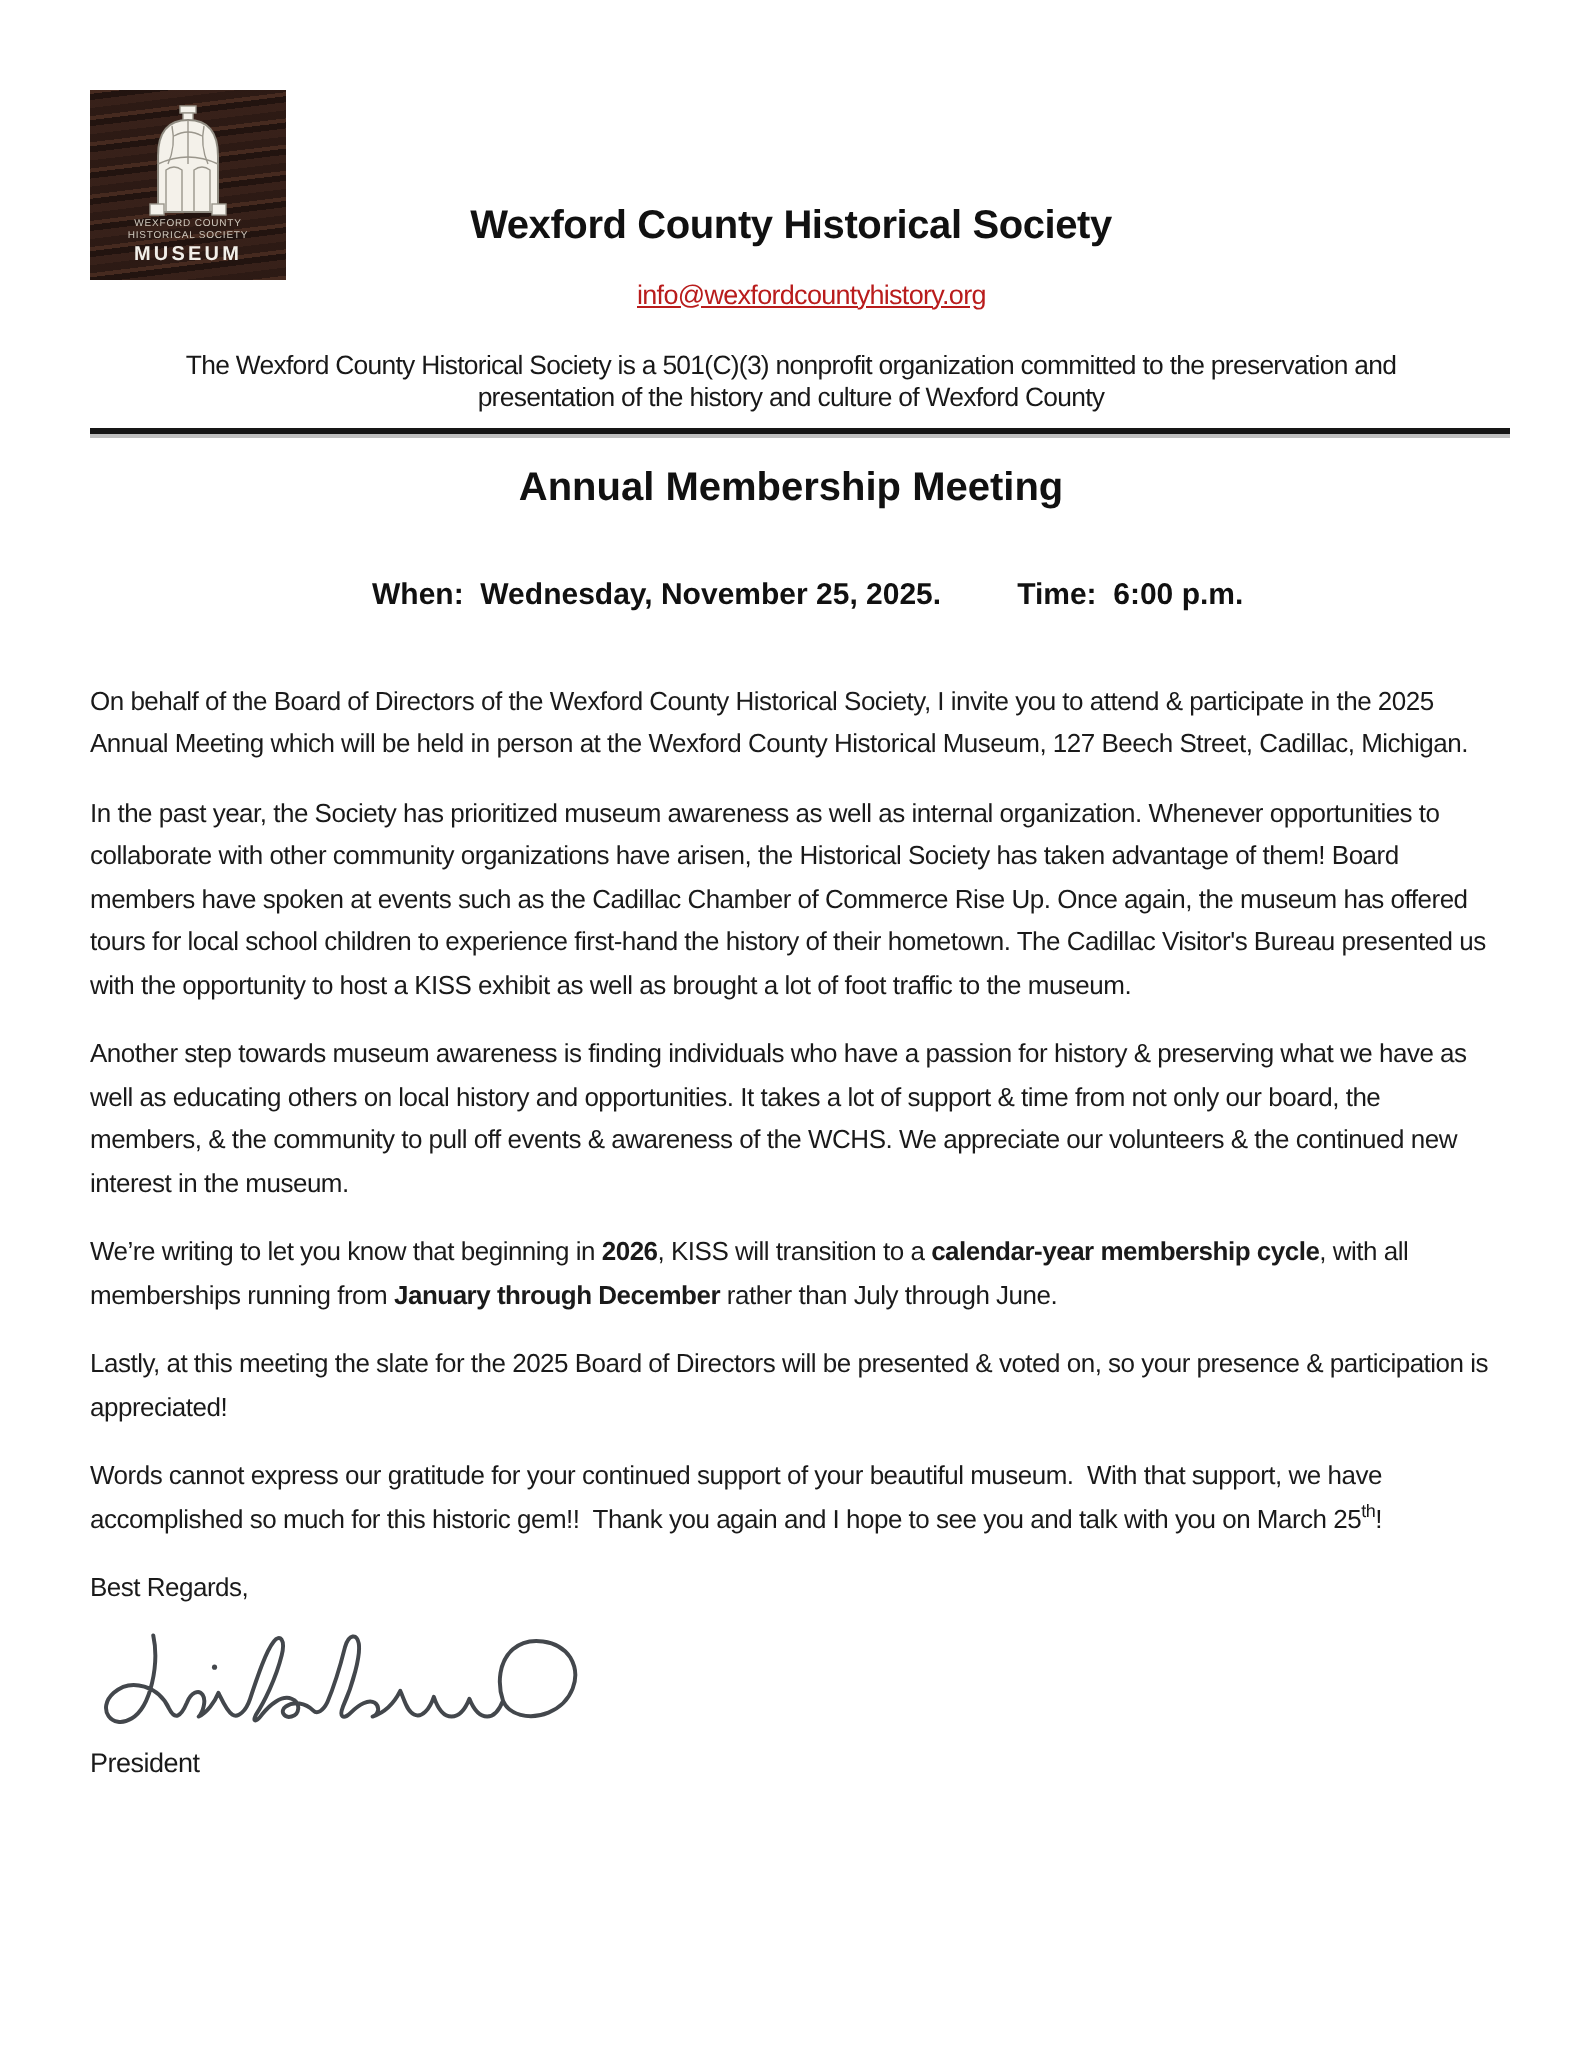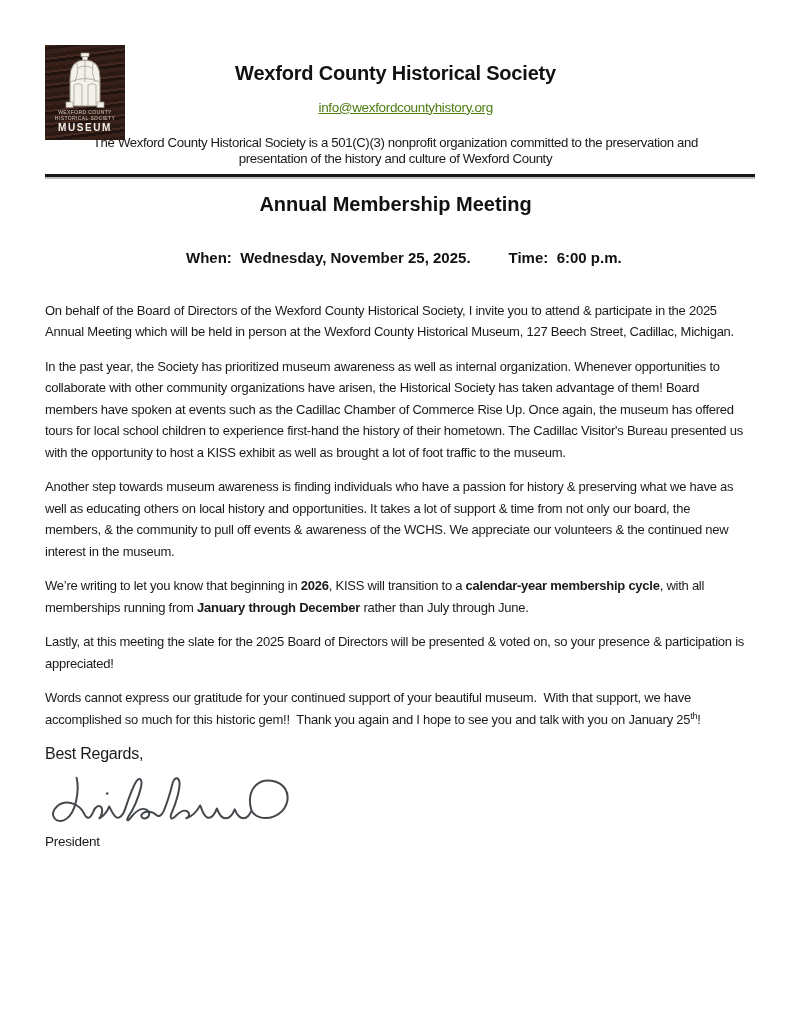--- a/index.html
+++ b/index.html
@@ -2,53 +2,53 @@
 <html><head>
 <meta charset="utf-8">
 <style>
   html,body{margin:0;padding:0;background:#ffffff;}
   .page{
     position:relative;width:791px;height:1024px;background:#ffffff;
     font-family:"Liberation Sans",sans-serif;color:#1a1a1a;overflow:hidden;
   }
   
   .logo{
-    position:absolute;left:45px;top:45px;width:80px;height:95px;
+    position:absolute;left:45px;top:45px;width:98px;height:95px;
     background-color:#2f1c16;
     background-image:repeating-linear-gradient(173deg,
       rgba(106,64,46,0.38) 0 2px,
       rgba(18,9,7,0.45) 2px 5px,
       rgba(74,43,33,0.30) 5px 9px,
       rgba(40,22,17,0.35) 9px 13px);
     display:flex;flex-direction:column;align-items:center;justify-content:flex-start;
   }
   .logo-art{margin-top:7px;}
   .logo-text{text-align:center;line-height:1;margin-top:1px;}
   .logo-small{font-size:5px;letter-spacing:0.4px;color:#cfc8bd;margin-top:1px;}
   .logo-museum{font-size:10px;font-weight:bold;letter-spacing:1.6px;color:#f2efe9;margin-top:2px;}
   
-  .header{padding-top:62px;text-align:center;}
+  .header{padding-top:102px;text-align:center;}
   .org-name{margin:0;font-size:20px;font-weight:bold;letter-spacing:-0.2px;line-height:22px;color:#111;}
   .hline{font-size:13.5px;letter-spacing:-0.35px;line-height:15.5px;white-space:pre-wrap;color:#181818;}
   .addr{margin-top:5px;}
-  .email-link{color:#4d7c0f;text-decoration:underline;cursor:pointer;}
+  .email-link{color:#b91c1c;text-decoration:underline;cursor:pointer;}
   .tagline{font-size:13.2px;line-height:16px;white-space:nowrap;}
   .tagline-wrap{margin-top:4px;}
   .rule{height:3px;background:#161616;margin:7px 36px 0 45px;box-shadow:0 2px 0 rgba(130,130,130,0.5);}
   
   .m-title{margin-top:16px;text-align:center;font-weight:bold;font-size:20px;color:#111;}
   .m-when{margin-top:16px;text-align:center;font-weight:bold;font-size:15px;white-space:pre;color:#111;}
   .time-gap{margin-left:38px;}
   
   .content{padding:0 43px 0 45px;}
   .body-block{margin-top:17px;}
   .para{margin:0 0 13px;font-size:13px;letter-spacing:-0.25px;line-height:21.5px;white-space:pre-wrap;}
   .para b{font-weight:bold;}
   .para sup{font-size:9px;line-height:0;vertical-align:super;}
-  .closing{margin:0;font-size:16px;letter-spacing:-0.25px;line-height:21.5px;}
+  .closing{margin:0;font-size:13px;letter-spacing:-0.25px;line-height:21.5px;}
   .signature{display:block;margin:7px 0 5px 2px;}
   .signer{margin-top:4px;}
   .signer div{font-size:13.5px;letter-spacing:-0.25px;line-height:20px;}
 </style>
 </head>
 <body>
 
 <div class="page">
 
   <div class="logo">
@@ -97,21 +97,21 @@
     <span>When:  Wednesday, November 25, 2025.</span><span class="time-gap">Time:  6:00 p.m.</span>
   </div>
 
   <div class="content">
     <div class="body-block">
         <p class="para"><span>On behalf of the Board of Directors of the Wexford County Historical Society, I invite you to attend &amp; participate in the 2025 Annual Meeting which will be held in person at the Wexford County Historical Museum, 127 Beech Street, Cadillac, Michigan.</span></p>
         <p class="para"><span>In the past year, the Society has prioritized museum awareness as well as internal organization. Whenever opportunities to collaborate with other community organizations have arisen, the Historical Society has taken advantage of them! Board members have spoken at events such as the Cadillac Chamber of Commerce Rise Up. Once again, the museum has offered tours for local school children to experience first-hand the history of their hometown. The Cadillac Visitor's Bureau presented us with the opportunity to host a KISS exhibit as well as brought a lot of foot traffic to the museum.</span></p>
         <p class="para"><span>Another step towards museum awareness is finding individuals who have a passion for history &amp; preserving what we have as well as educating others on local history and opportunities. It takes a lot of support &amp; time from not only our board, the members, &amp; the community to pull off events &amp; awareness of the WCHS. We appreciate our volunteers &amp; the continued new interest in the museum.</span></p>
         <p class="para"><span>We’re writing to let you know that beginning in </span><b>2026</b><span>, KISS will transition to a </span><b>calendar-year membership cycle</b><span>, with all memberships running from </span><b>January through December</b><span> rather than July through June.</span></p>
         <p class="para"><span>Lastly, at this meeting the slate for the 2025 Board of Directors will be presented &amp; voted on, so your presence &amp; participation is appreciated!</span></p>
-        <p class="para"><span>Words cannot express our gratitude for your continued support of your beautiful museum.  With that support, we have accomplished so much for this historic gem!!  Thank you again and I hope to see you and talk with you on January 25</span><sup>th</sup><span>!</span></p>
+        <p class="para"><span>Words cannot express our gratitude for your continued support of your beautiful museum.  With that support, we have accomplished so much for this historic gem!!  Thank you again and I hope to see you and talk with you on March 25</span><sup>th</sup><span>!</span></p>
       </div>
 
     <p class="closing">Best Regards,</p>
 
     <svg class="signature" width="245" height="55" viewBox="0 0 248 52">
       <g fill="none" stroke="#43474c" stroke-width="2" stroke-linecap="round" stroke-linejoin="round">
         <path d="M30 4 C33 18 29 40 19 46 C9 52 1 41 10 33 C19 25 33 30 38 41 C41 47 44 45 47 38
                  C49 33 53 31 55 34 C57 37 55 43 53 45 C57 43 61 38 63 33 C65 37 67 42 70 44
                  C73 46 77 42 79 36 C83 24 87 12 91 7 C94 3 97 6 95 14 C92 26 86 38 82 44
                  C80 48 82 48 85 44 C89 39 95 34 100 36 C105 38 104 44 100 45 C96 46 94 42 97 40

